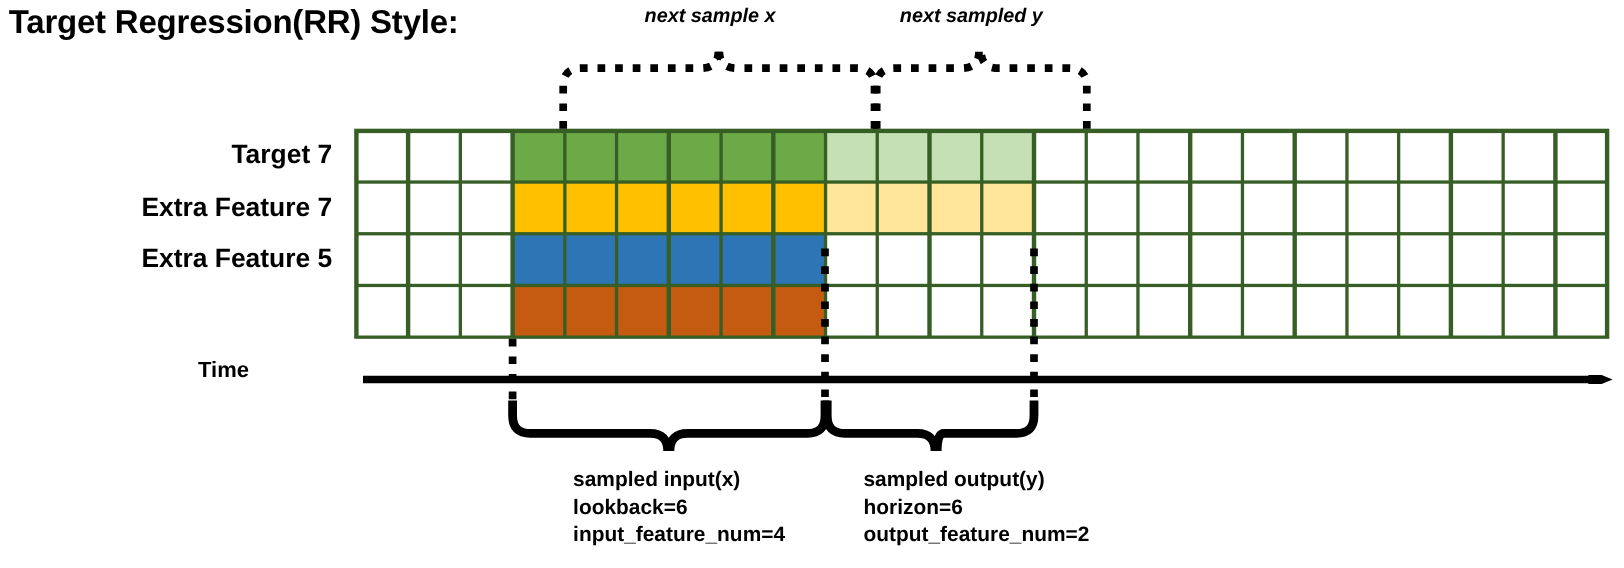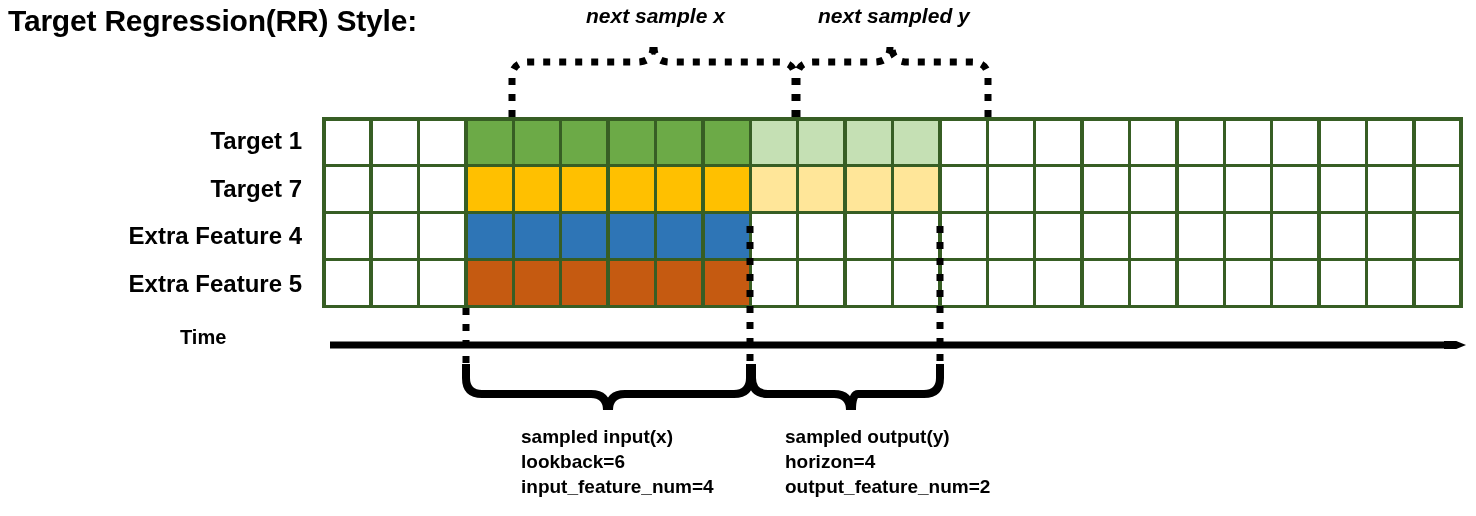--- a/index.html
+++ b/index.html
@@ -2,21 +2,21 @@
 <html><head>
 <meta charset="utf-8">
 <style>
   html,body{margin:0;padding:0;background:#ffffff;}
   body{width:1476px;height:516px;position:relative;overflow:hidden;
        font-family:"Liberation Sans","DejaVu Sans",sans-serif;color:#000;}
   .abs{position:absolute;}
 
   #title{left:8px;top:4px;font-size:30px;font-weight:700;letter-spacing:-0.2px;white-space:nowrap;}
 
-  .brace-label{font-size:21px;font-style:italic;font-weight:600;white-space:nowrap;}
+  .brace-label{font-size:18px;font-style:italic;font-weight:600;white-space:nowrap;}
   #lbl-nsx{left:586px;top:4px;}
   #lbl-nsy{left:818px;top:4px;}
 
   #row-labels{left:0px;top:117px;width:312px;}
   .row-label{height:47.75px;display:flex;align-items:center;justify-content:flex-end;
              font-size:24px;font-weight:700;padding-right:10px;box-sizing:border-box;white-space:nowrap;}
 
   #grid{left:322px;top:117px;width:1141px;height:191px;background:#375E24;
         display:grid;grid-template-columns:repeat(24,1fr);grid-template-rows:repeat(4,1fr);
         gap:3.5px;padding:3.5px;box-sizing:border-box;}
@@ -39,23 +39,22 @@
 </style>
 </head>
 <body>
 
 <div class="abs" id="title">Target Regression(RR) Style:</div>
 
 <div class="abs brace-label" id="lbl-nsx">next sample x</div>
 <div class="abs brace-label" id="lbl-nsy">next sampled y</div>
 
 <div class="abs" id="row-labels">
-  <div class="row-label">Target 1</div>
   <div class="row-label">Target 7</div>
-  <div class="row-label">Extra Feature 4</div>
+  <div class="row-label">Extra Feature 7</div>
   <div class="row-label">Extra Feature 5</div>
 </div>
 
 <div class="abs" id="grid">
     <div class="cell"></div>
     <div class="cell"></div>
     <div class="cell"></div>
     <div class="cell c-green"></div>
     <div class="cell c-green"></div>
     <div class="cell c-green"></div>
@@ -183,14 +182,14 @@
   <g stroke="#000" stroke-width="8" fill="none" stroke-linecap="butt">
     <path d="M 752,364 L 752,378 Q 752,394 768,394 L 834,394 Q 850,394 850,410"></path>
     <path d="M 940,364 L 940,378 Q 940,394 924,394 L 858,394 Q 852,394 852,410"></path>
   </g>
 </svg>
 
 <div class="abs cap" id="cap-x">sampled input(x)
 lookback=6
 input_feature_num=4</div>
 <div class="abs cap" id="cap-y">sampled output(y)
-horizon=4
+horizon=6
 output_feature_num=2</div>
 
 </body></html>

